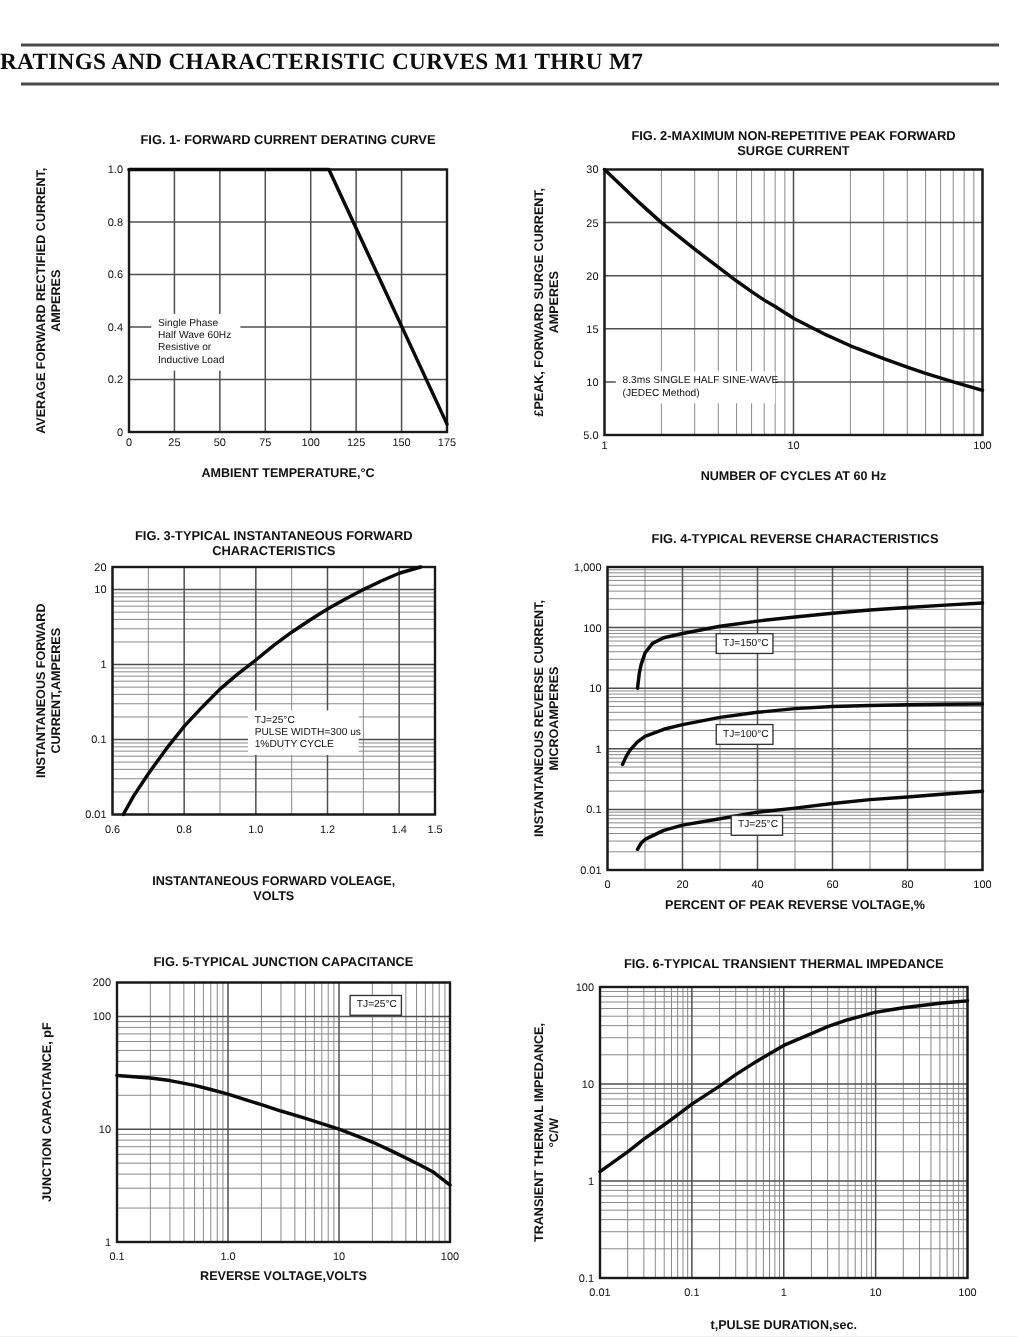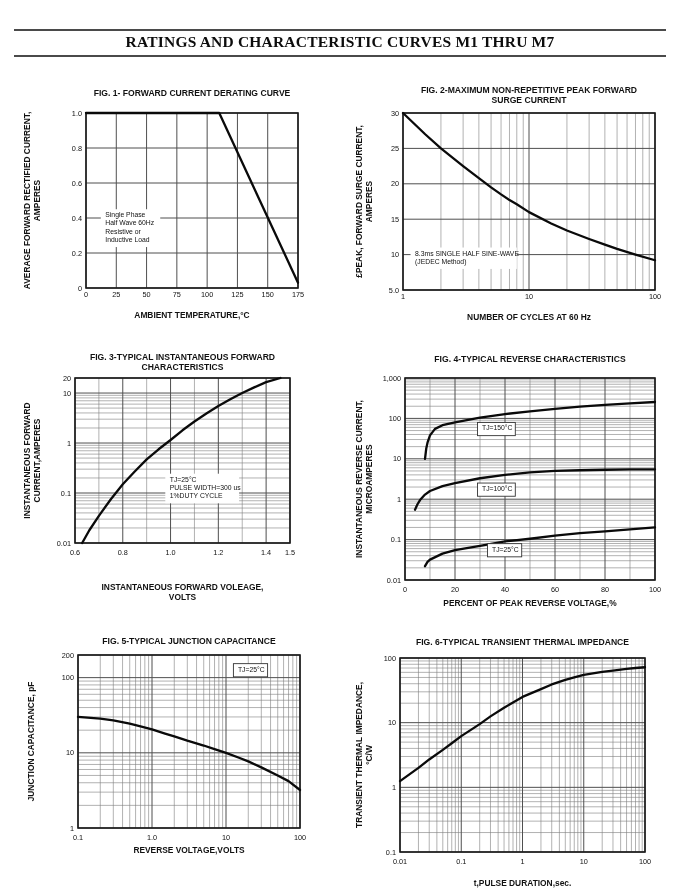--- a/index.html
+++ b/index.html
@@ -1,21 +1,21 @@
 <!DOCTYPE html>
 <html><head>
 <meta charset="utf-8">
 <style>
   html,body{margin:0;padding:0;background:#e8e8e8;}
   .page{position:relative;width:680px;height:891px;background:#ffffff;overflow:hidden;
         font-family:"Liberation Sans",sans-serif;color:#111;}
   .rule{position:absolute;left:14px;right:14px;height:0;border-top:2px solid #4a4a4a;}
   .rule.top{top:29px;}
   .rule.bottom{top:55px;}
-  .hdr-title{position:absolute;top:33px;left:0;right:0;text-align:center;
+  .hdr-title{position:absolute;top:33px;left:0;right:0;
              font-family:"Liberation Serif",serif;font-weight:bold;font-size:15.5px;
              letter-spacing:.2px;color:#0d0d0d;}
   svg{position:absolute;}
   svg text{fill:#111;}
   .fig-title{font-size:8.6px;font-weight:bold;}
   .axis-label{font-size:8.4px;font-weight:bold;}
   .tick{font-size:7.3px;}
   .ann{font-size:6.8px;}
 </style>
 </head>

